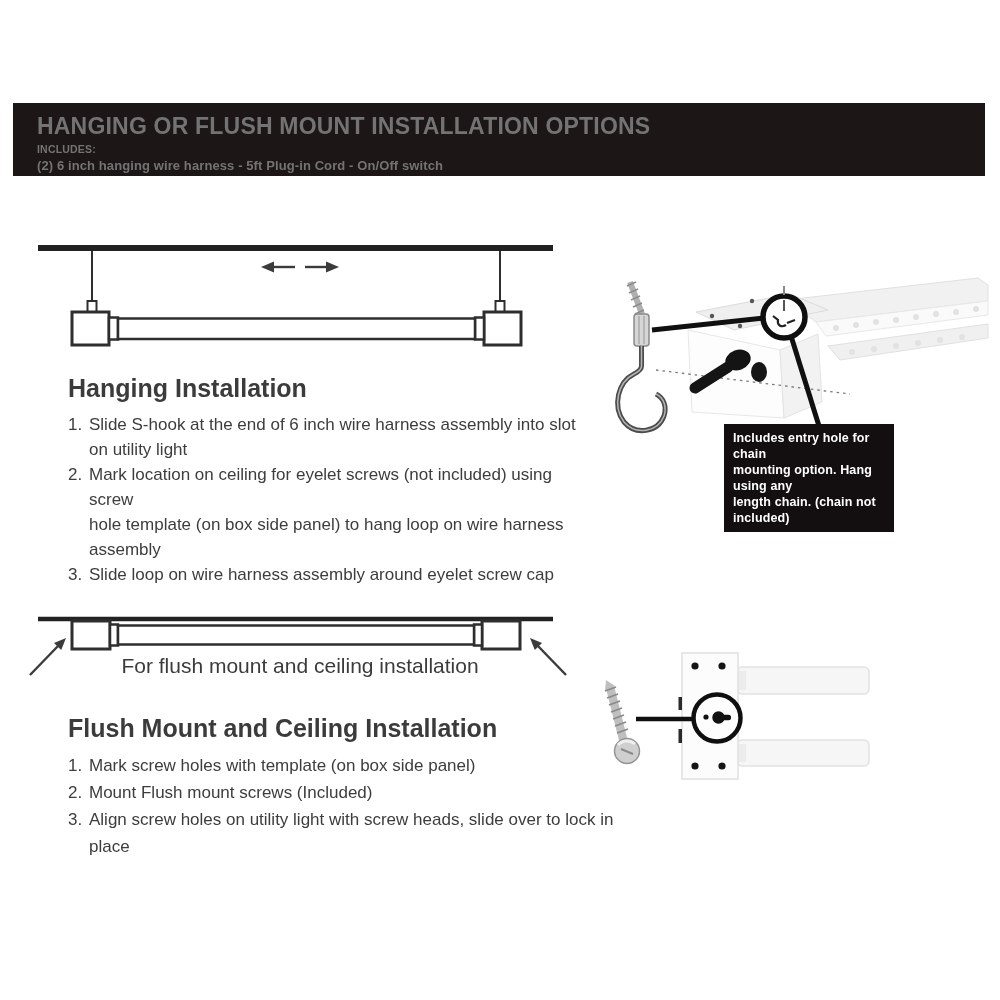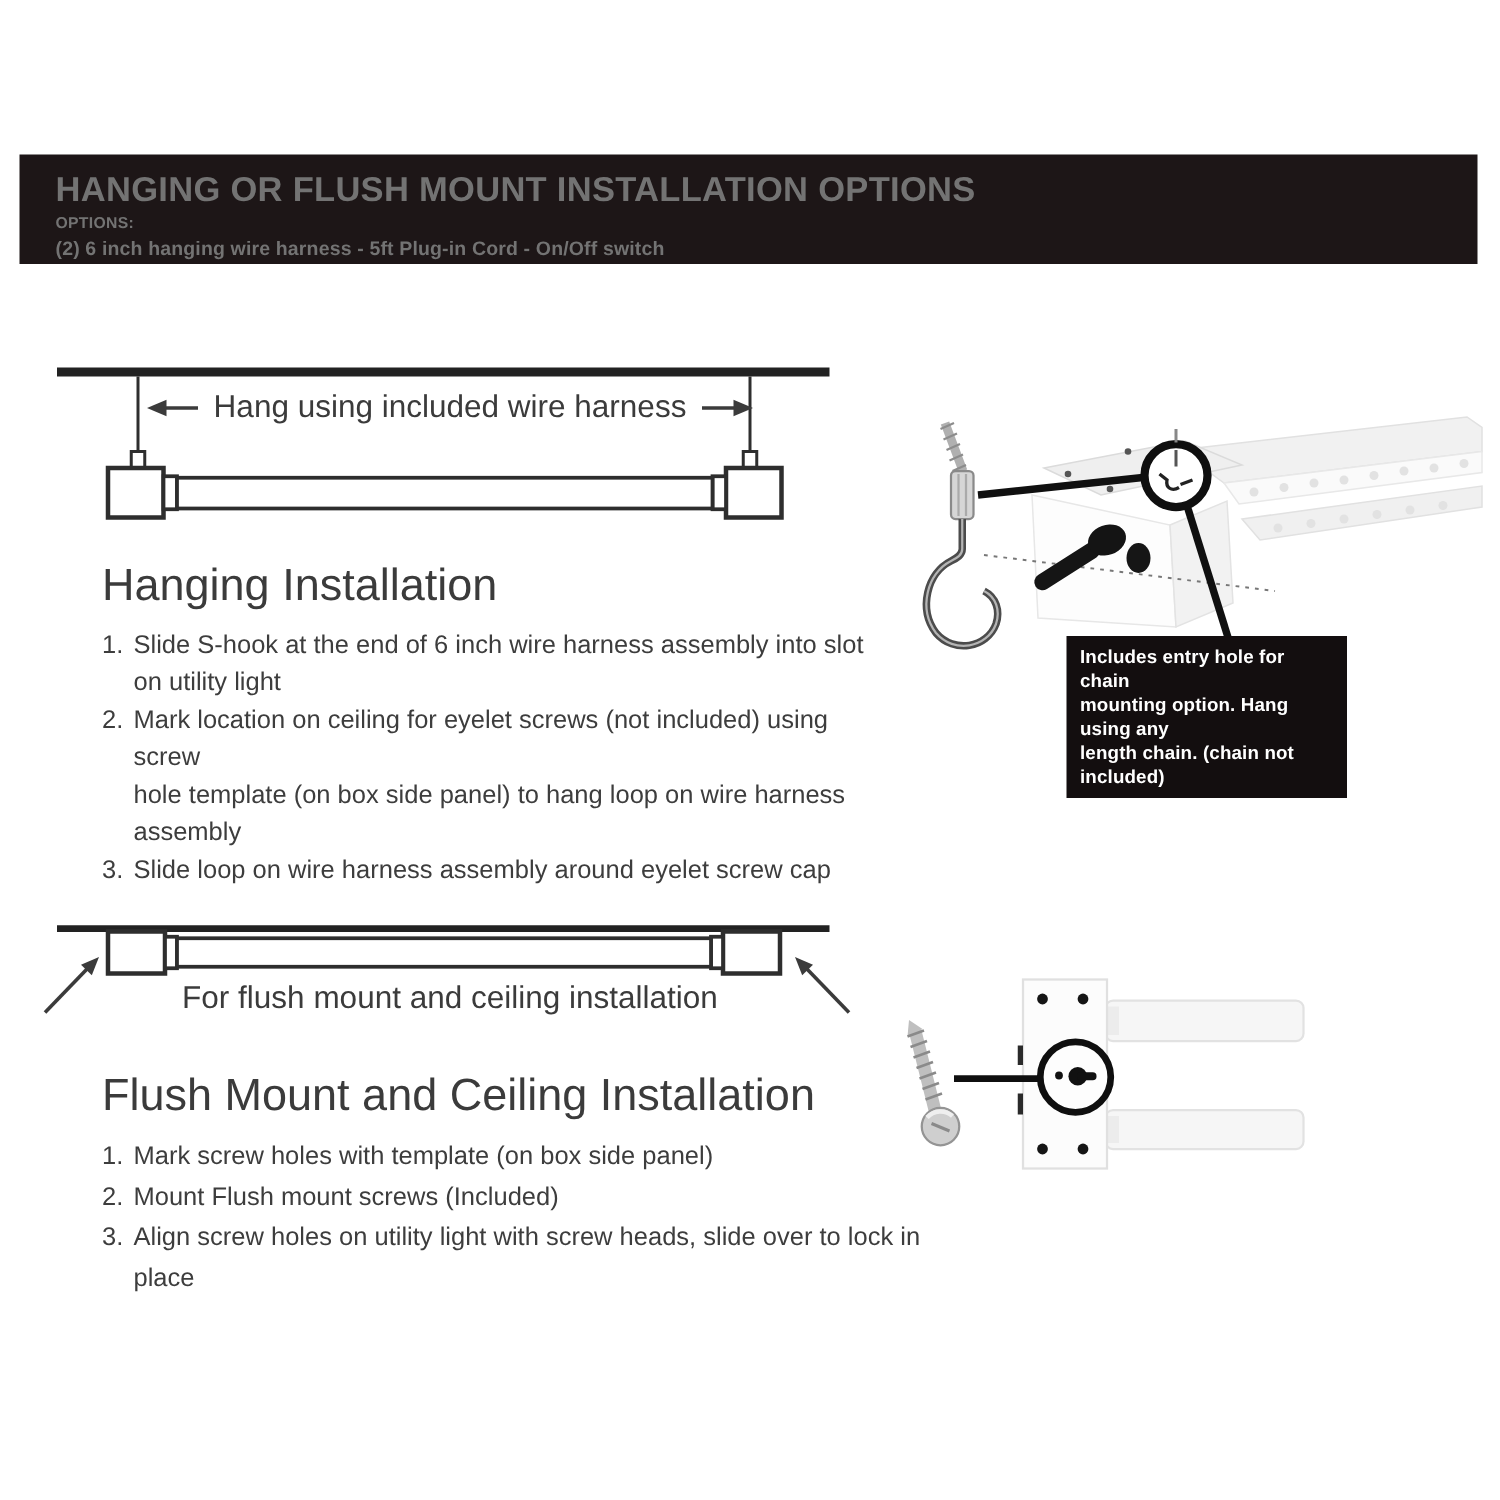--- a/index.html
+++ b/index.html
@@ -12,21 +12,21 @@
     box-sizing:border-box;padding:11px 20px 0 24px;}
   .header-title{font-size:23px;font-weight:bold;letter-spacing:.2px;line-height:1.05;margin:0;}
   .header-includes-label{font-size:10.5px;font-weight:bold;margin-top:5px;letter-spacing:.2px;}
   .header-includes-text{font-size:13px;font-weight:bold;margin-top:3px;letter-spacing:.1px;}
 
   
   .diagram-label-row{display:flex;align-items:center;justify-content:center;gap:10px;width:100%;}
   .diagram-label{font-size:21px;color:#3b3b3b;white-space:nowrap;}
 
   
-  .section-title{font-size:30px;color:#3b3b3b;font-weight:400;margin:0 0 9px 0;}
+  .section-title{font-size:25px;color:#3b3b3b;font-weight:700;margin:0 0 9px 0;}
   .steps{margin:0;padding:0;list-style:none;}
   .step{display:flex;font-size:17px;color:#3d3d3d;}
   .step .num{width:21px;flex:0 0 21px;}
   .step .txt{white-space:pre-line;}
   .steps-hanging .step{line-height:25px;}
   .steps-flush .step{line-height:27px;}
 
   
   .callout-box{background:#130e0f;color:#fff;box-sizing:border-box;
     padding:6px 8px 6px 9px;font-size:12.5px;font-weight:bold;line-height:16px;
@@ -34,21 +34,21 @@
 
   svg{display:block;}
 </style>
 </head>
 <body>
 
 <div id="canvas">
 
   <div class="abs header-bar">
     <div class="header-title">HANGING OR FLUSH MOUNT INSTALLATION OPTIONS</div>
-    <div class="header-includes-label">OPTIONS:</div>
+    <div class="header-includes-label">INCLUDES:</div>
     <div class="header-includes-text">(2) 6 inch hanging wire harness - 5ft Plug-in Cord - On/Off switch</div>
   </div>
 
   <div class="abs" style="left:20px;top:238px;width:560px;height:120px;">
     <svg width="560" height="120" viewBox="0 0 560 120">
       <line x1="18" y1="10" x2="533" y2="10" stroke="#222" stroke-width="6"></line>
       <line x1="72" y1="13" x2="72" y2="66" stroke="#2e2e2e" stroke-width="2"></line>
       <line x1="480" y1="13" x2="480" y2="66" stroke="#2e2e2e" stroke-width="2"></line>
       <g>
         <rect x="67.5" y="63" width="9" height="12" fill="#fff" stroke="#2e2e2e" stroke-width="2"></rect>
@@ -58,21 +58,20 @@
         <rect x="89" y="79.5" width="9" height="22" fill="#fff" stroke="#2e2e2e" stroke-width="2.5"></rect>
         <rect x="455" y="79.5" width="9" height="22" fill="#fff" stroke="#2e2e2e" stroke-width="2.5"></rect>
         <rect x="98" y="80.5" width="357" height="20.5" fill="#fff" stroke="#2e2e2e" stroke-width="2.5"></rect>
       </g>
     </svg>
     <div class="abs diagram-label-row" style="left:0;top:22px;">
       <svg width="34" height="14" viewBox="0 0 34 14">
         <line x1="10" y1="7" x2="34" y2="7" stroke="#3b3b3b" stroke-width="2.4"></line>
         <polygon points="0,7 13,1.5 13,12.5" fill="#3b3b3b"></polygon>
       </svg>
-      <span class="diagram-label">Hang using included wire harness</span>
       <svg width="34" height="14" viewBox="0 0 34 14">
         <line x1="0" y1="7" x2="24" y2="7" stroke="#3b3b3b" stroke-width="2.4"></line>
         <polygon points="34,7 21,1.5 21,12.5" fill="#3b3b3b"></polygon>
       </svg>
     </div>
   </div>
 
   <div class="abs" style="left:68px;top:374px;width:530px;">
     <h2 class="section-title">Hanging Installation</h2>
     <ol class="steps steps-hanging">
@@ -152,21 +151,21 @@
       <line x1="52" y1="60" x2="165" y2="48" stroke="#101010" stroke-width="5"></line>
       <line x1="191" y1="66" x2="219" y2="156" stroke="#101010" stroke-width="5"></line>
       <circle cx="184" cy="47" r="21" fill="#fff" stroke="#0f0f0f" stroke-width="5.5"></circle>
       <g>
         <line x1="184" y1="16" x2="184" y2="25" stroke="#888" stroke-width="2"></line>
         <line x1="184" y1="30" x2="184" y2="41" stroke="#555" stroke-width="2"></line>
         <path d="M 173 46 L 178 50 C 177 55 181 58 186 55" stroke="#222" stroke-width="2.2" fill="none"></path>
         <path d="M 187 53 L 195 50" stroke="#222" stroke-width="2.2" fill="none"></path>
       </g>
     </svg>
-    <div class="abs callout-box" style="left:111px;top:154px;width:187px;">Includes entry hole for chain
+    <div class="abs callout-box" style="left:124px;top:154px;width:170px;">Includes entry hole for chain
 mounting option. Hang using any
 length chain. (chain not included)</div>
   </div>
 
   <div class="abs" style="left:20px;top:608px;width:560px;height:92px;">
     <svg width="560" height="92" viewBox="0 0 560 92">
       <line x1="18" y1="11" x2="533" y2="11" stroke="#222" stroke-width="4.5"></line>
       <g>
         <rect x="52" y="13" width="38" height="28" fill="#fff" stroke="#2e2e2e" stroke-width="3"></rect>
         <rect x="462" y="13" width="38" height="28" fill="#fff" stroke="#2e2e2e" stroke-width="3"></rect>

